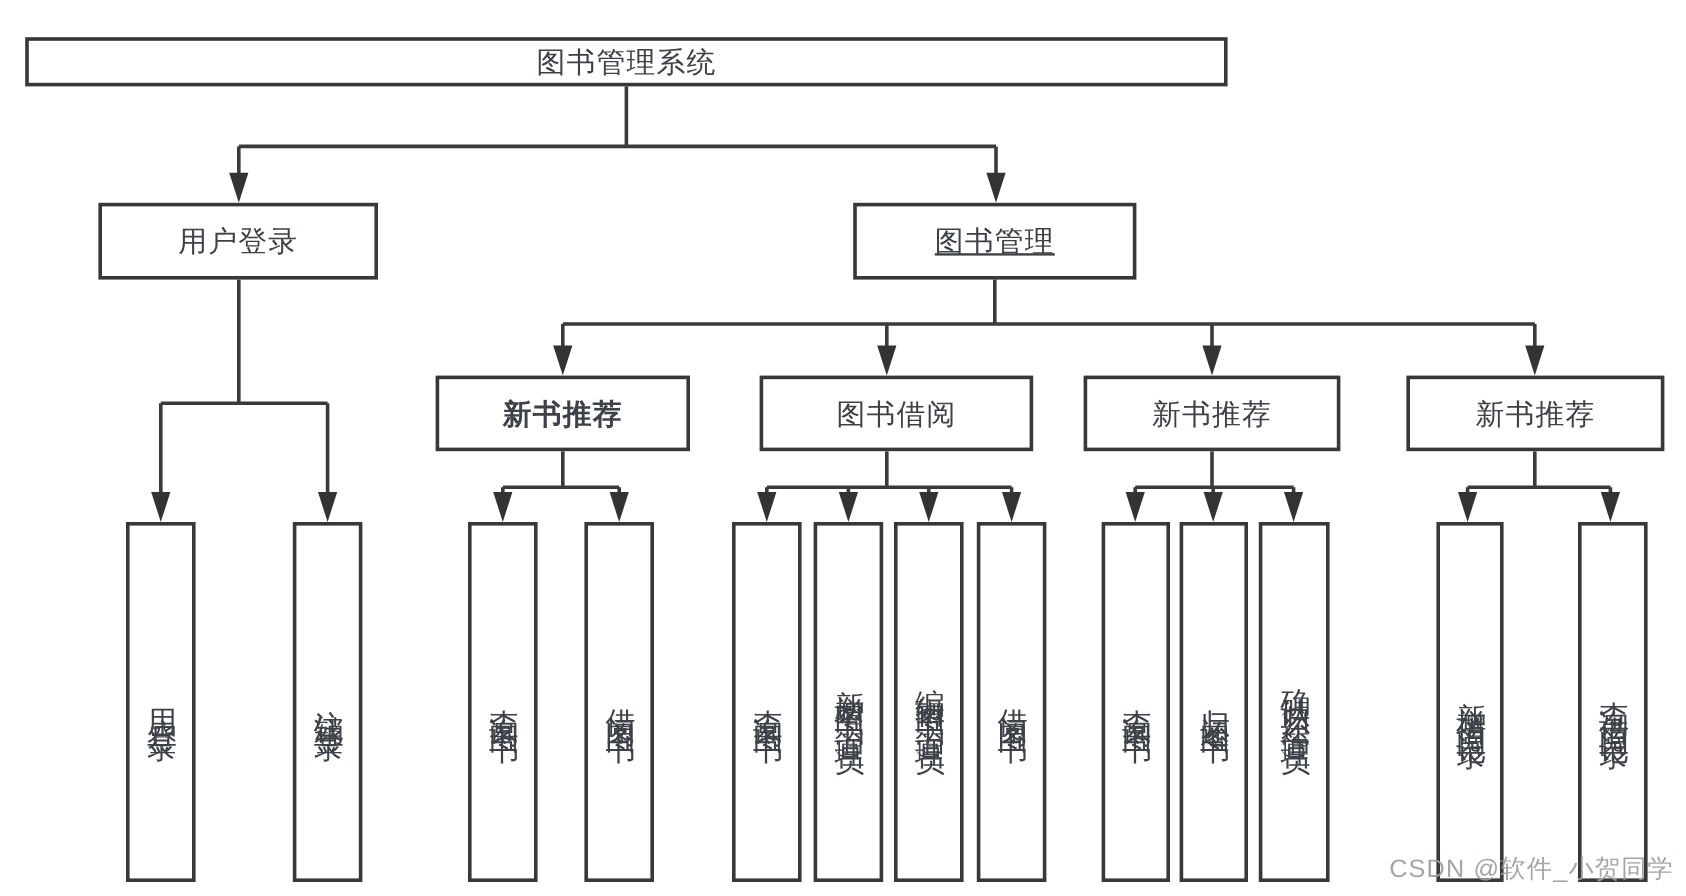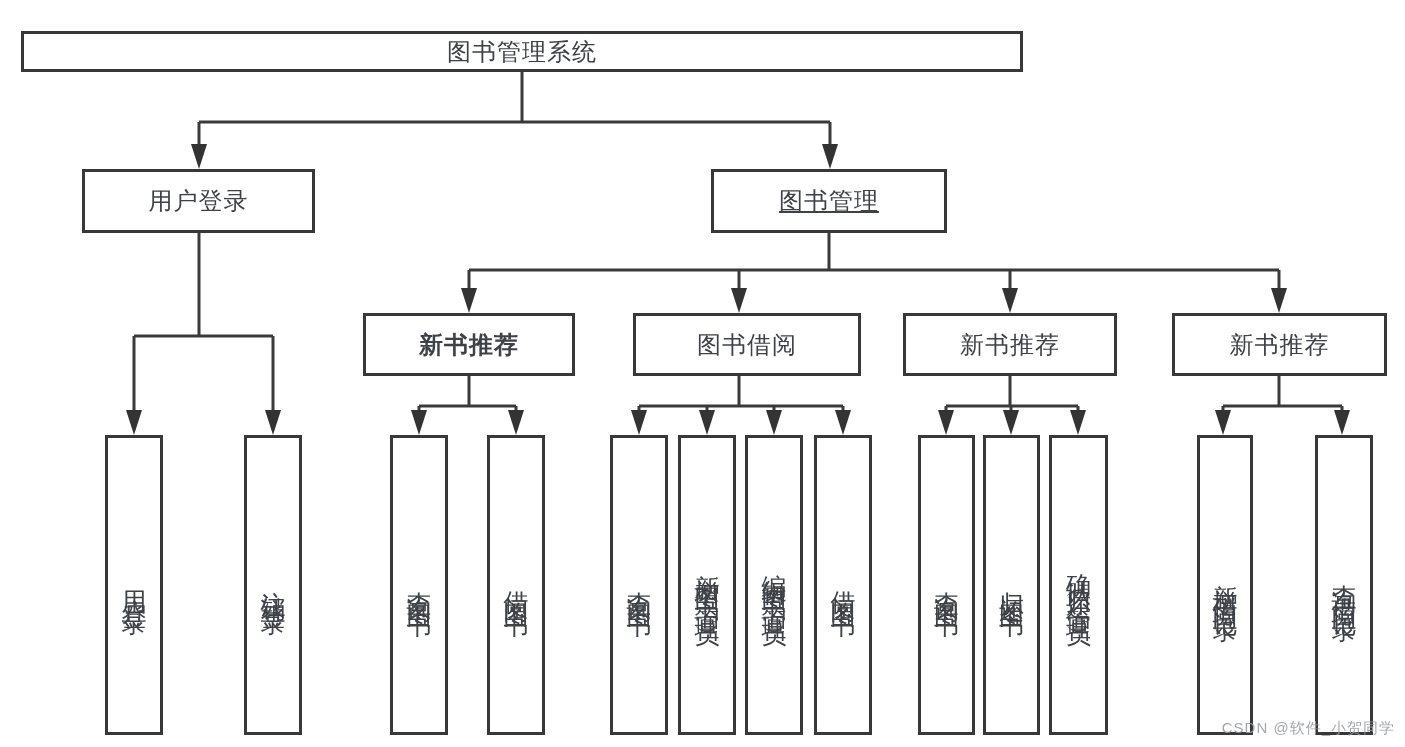--- a/index.html
+++ b/index.html
@@ -48,21 +48,21 @@
     text-orientation: mixed;
     font-size: 25px;
     letter-spacing: 7px;
     color: #3e4147;
     line-height: 1;
   }
   .watermark {
     position: absolute;
     right: 10px;
     bottom: 9px;
-    font-size: 15px;
+    font-size: 21px;
     color: rgba(153,156,160,0.9);
     letter-spacing: 1px;
     white-space: nowrap;
     z-index: 5;
   }
 </style>
 </head>
 <body>
 
 <div class="canvas">

